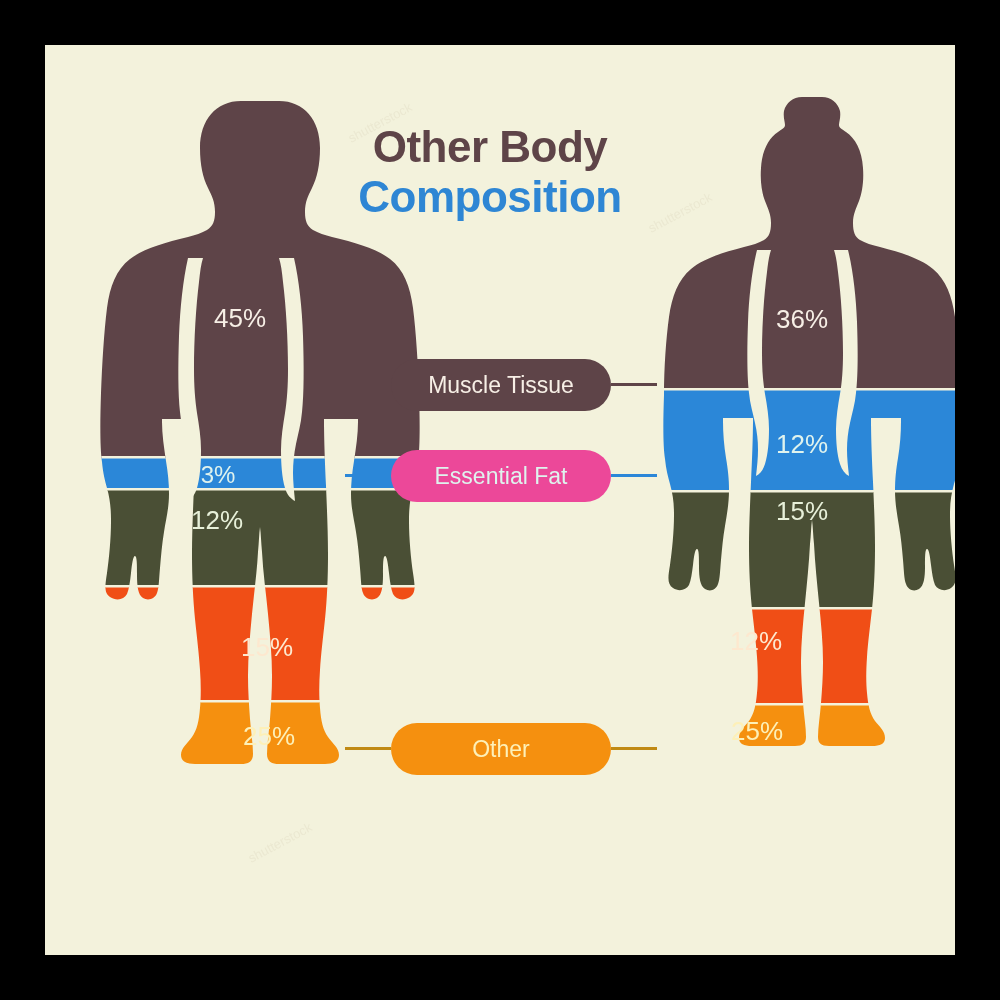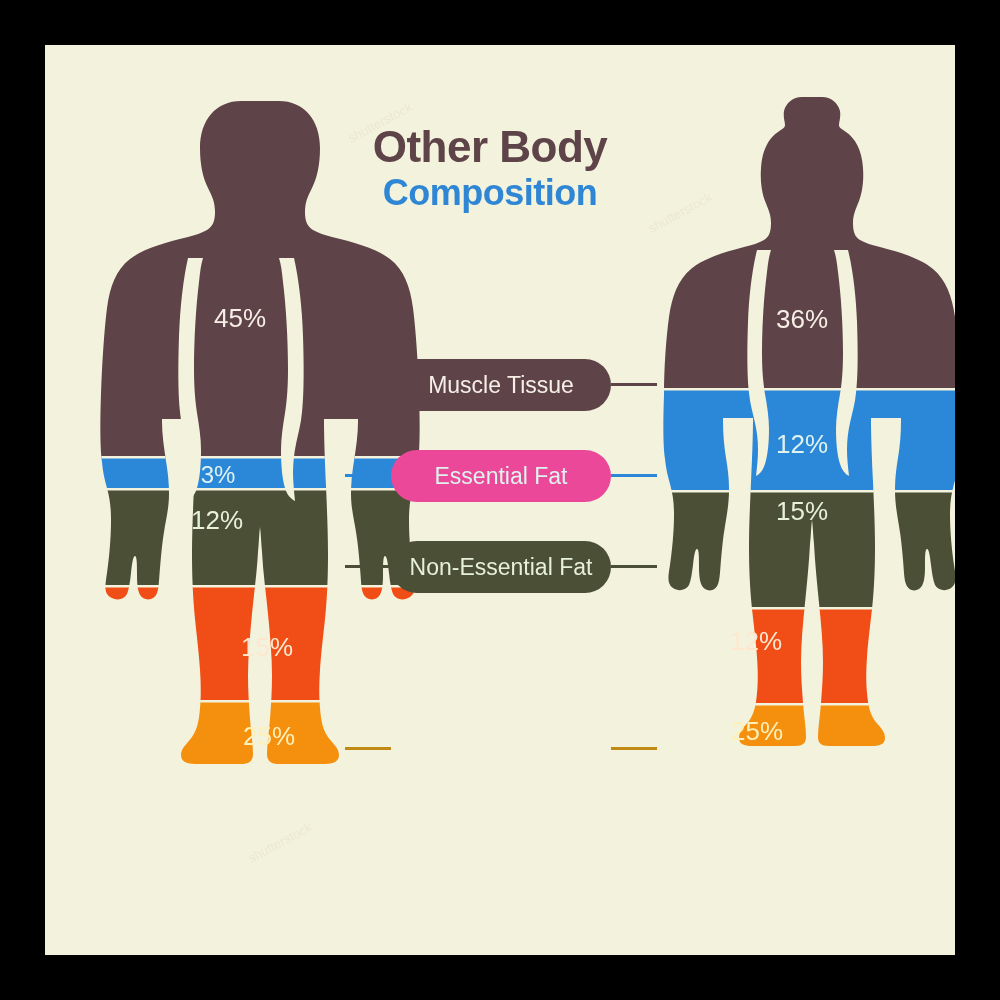--- a/index.html
+++ b/index.html
@@ -8,21 +8,21 @@
        font-family:"Liberation Sans","DejaVu Sans",sans-serif;}
   #frame{position:absolute;left:0;top:0;width:1000px;height:1000px;background:#000;}
   #canvas{position:absolute;left:45px;top:45px;width:910px;height:910px;
           background:#F3F2DC;overflow:hidden;}
   #art{position:absolute;left:0;top:0;width:910px;height:910px;}
 
   
   .title{position:absolute;text-align:center;left:275px;width:340px;
          font-weight:bold;letter-spacing:-0.5px;line-height:1.0;}
   #title-l1{top:80px;font-size:44px;color:#5E4448;}
-  #title-l2{top:130px;font-size:36px;color:#2E86D4;}
+  #title-l2{top:130px;font-size:44px;color:#2E86D4;}
 
   
   #legend{position:absolute;left:0;top:0;width:982px;height:910px;}
   .legend-row{position:absolute;left:300px;width:310px;height:52px;}
   .pill{position:absolute;left:46px;top:0;width:220px;height:52px;
         border-radius:26px;display:flex;align-items:center;justify-content:center;
         box-sizing:border-box;}
   .pill span{font-size:23px;font-weight:500;white-space:nowrap;}
   .lead{position:absolute;top:24px;height:3px;width:46px;}
   .lead.right{left:266px;width:46px;}
@@ -296,31 +296,27 @@
       </div>
 
       <div class="legend-row" style="top:405px">
         <div class="lead left" style="background:#2B87D8"></div>
         <div class="pill" style="background:#ec4899">
           <span style="color:#DFF3EE">Essential Fat</span>
         </div>
         <div class="lead right" style="background:#2B87D8"></div>
       </div>
 
-      <div class="legend-row" style="top:496px">
-        <div class="lead left" style="background:#4A4F35"></div>
-        <div class="pill" style="background:#4A4F35">
-          <span style="color:#E7F0D9">Non-Essential Fat</span>
-        </div>
-        <div class="lead right" style="background:#4A4F35"></div>
-      </div>
 
 
       <div class="legend-row" style="top:678px">
         <div class="lead left" style="background:#C08A14"></div>
+        <div class="pill" style="background:#F5900F">
+          <span style="color:#FDF0B8">Other</span>
+        </div>
         <div class="lead right" style="background:#C08A14"></div>
       </div>
     </div>
 
     <div class="wm" style="left:300px;top:70px">shutterstock</div>
     <div class="wm" style="left:600px;top:160px">shutterstock</div>
     <div class="wm" style="left:200px;top:790px">shutterstock</div>
 
   </div>
 </div>

